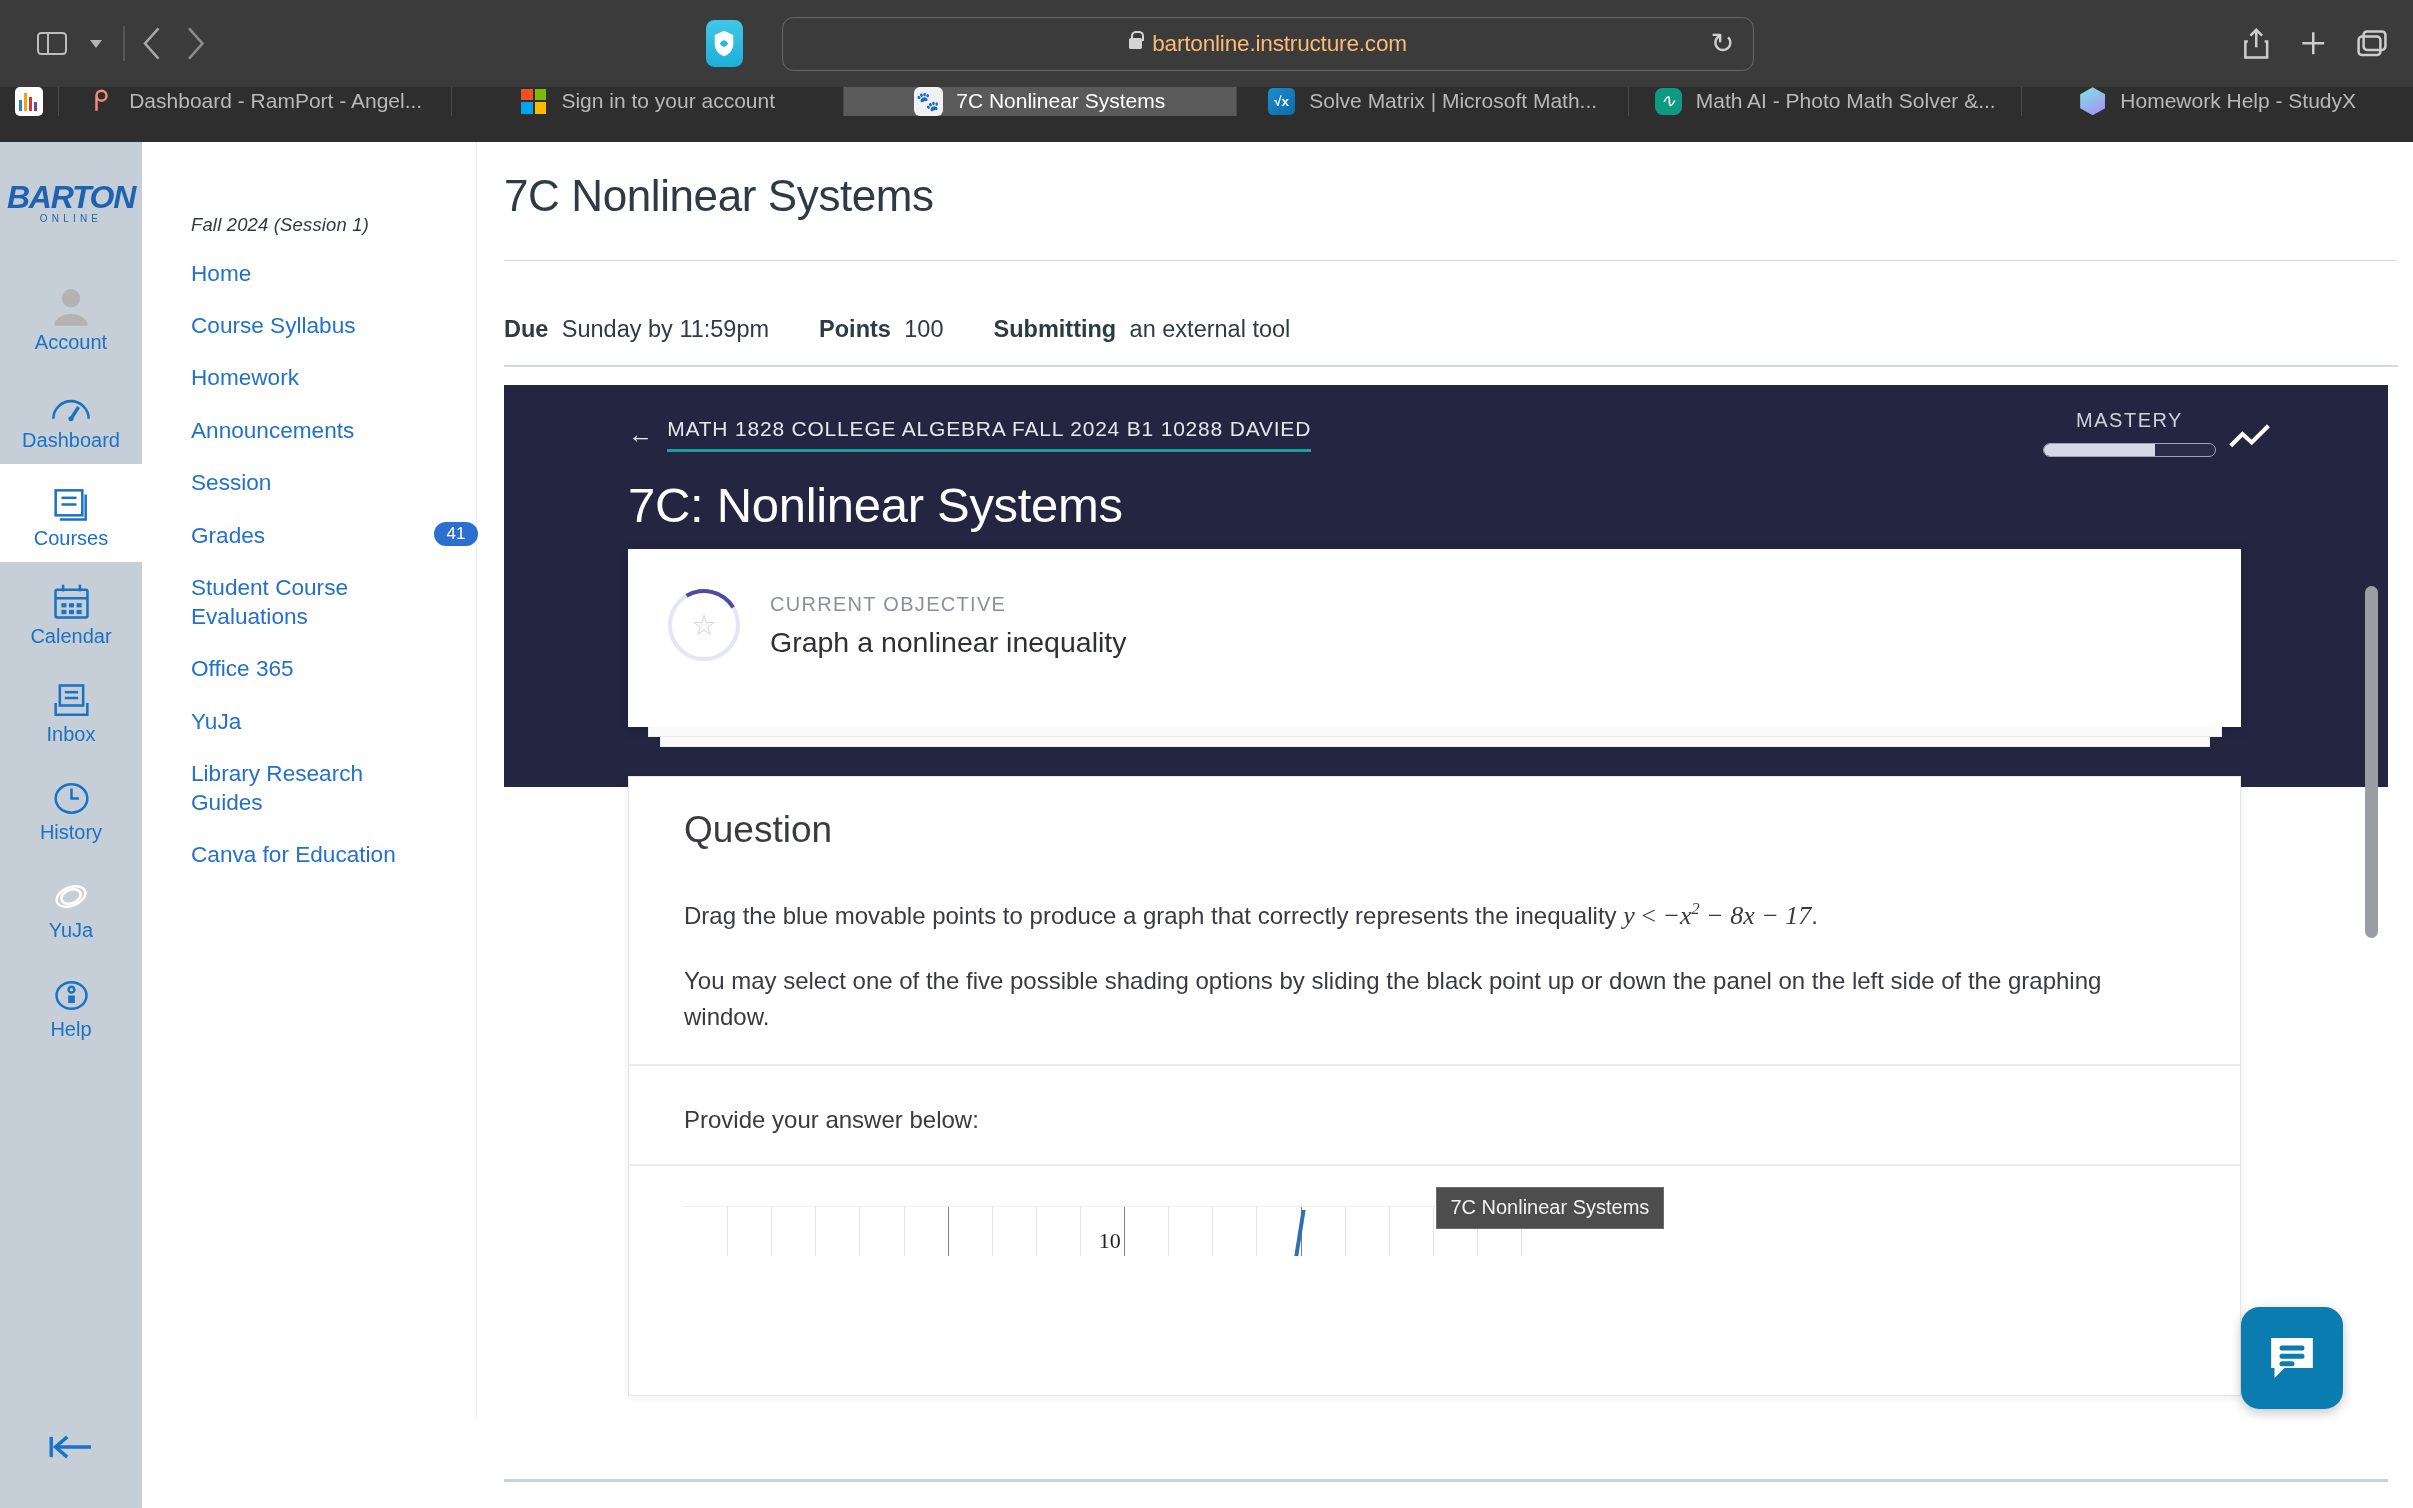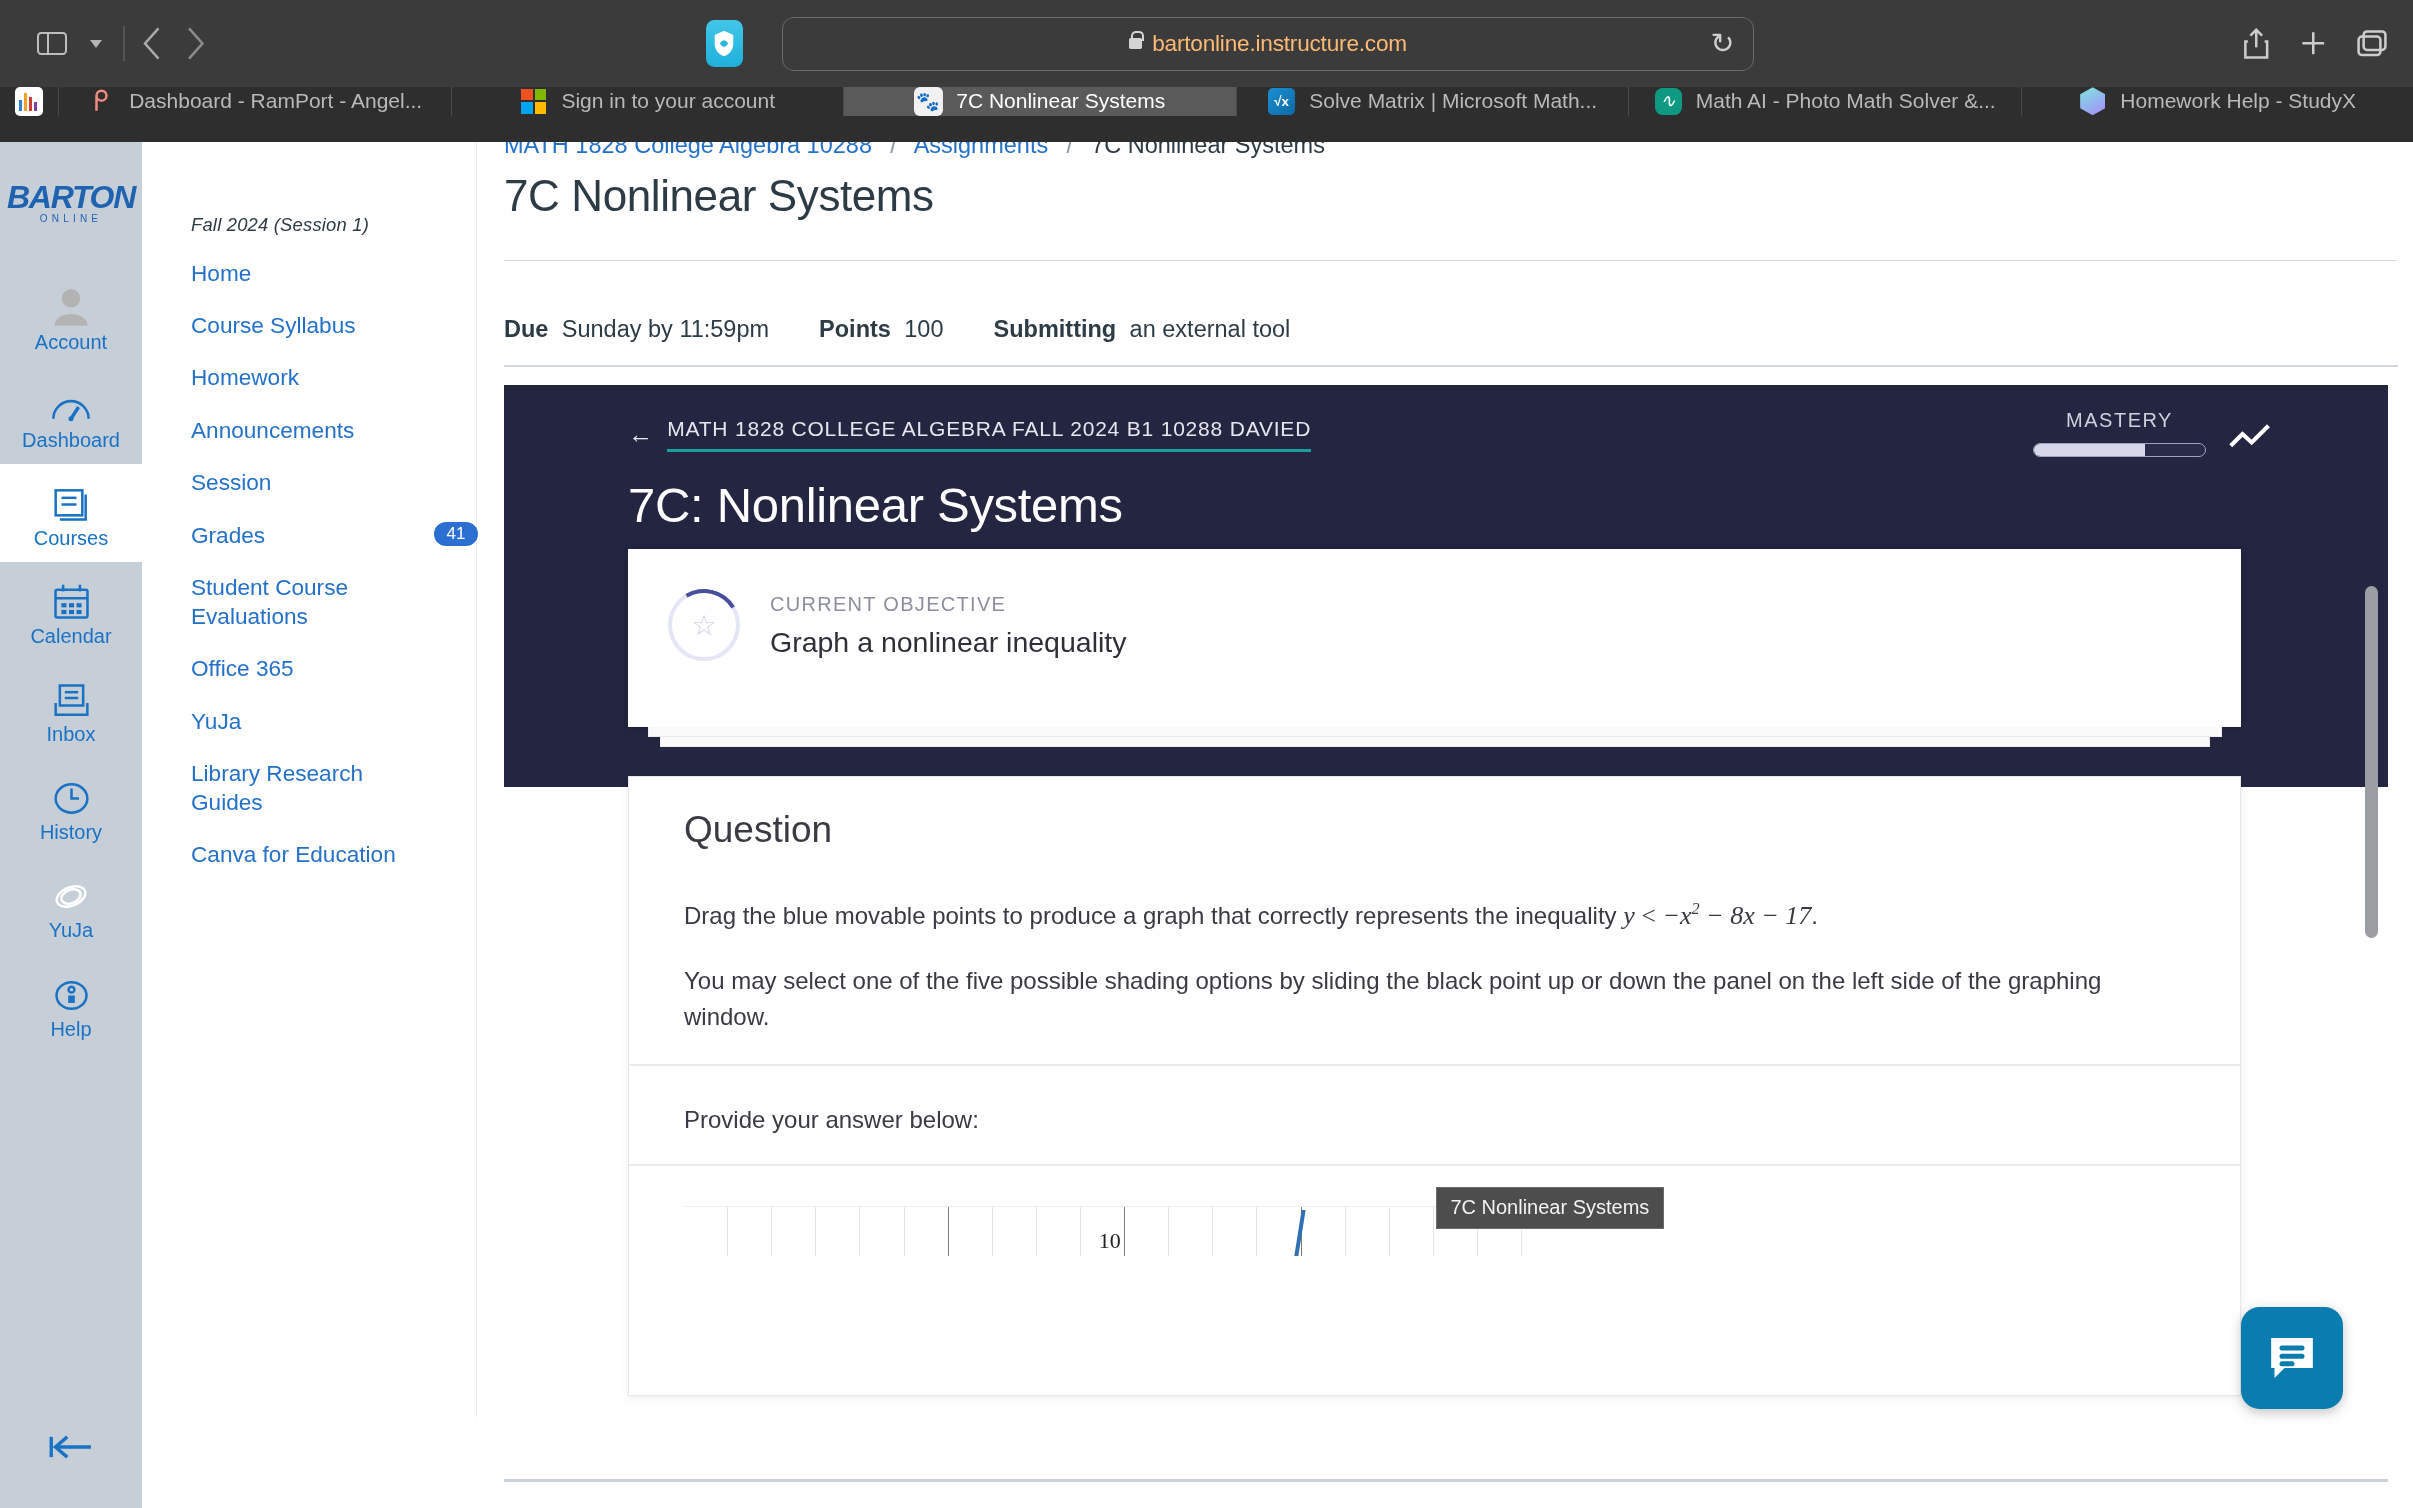--- a/index.html
+++ b/index.html
@@ -215,21 +215,21 @@
   #back-arrow { font-size: 25px; line-height: 1; }
   #back-text { border-bottom: 3.4px solid #1d9e9b; padding-bottom: 7.5px; }
 
   #lti-title {
     position: absolute; top: 92px; left: 124px;
     color: #ffffff; font-size: 49px; font-weight: normal; letter-spacing: -0.3px;
   }
 
   #mastery-block {
     position: absolute; top: 23.5px; right: 116px;
-    display: flex; align-items: flex-start; gap: 22px;
+    display: flex; align-items: flex-start; gap: 12px;
   }
   #mastery-text {
     color: #cfd1dd; font-size: 20px; letter-spacing: 1.5px;
     text-align: center; margin-bottom: 11.7px;
   }
   #mastery-bar {
     width: 173px; height: 13.4px;
     border: 1.7px solid #9fa2bb; border-radius: 7.5px;
     background: #2a2b48; overflow: hidden;
   }
@@ -586,27 +586,20 @@
     </a>
     <a class="cnav-link">Student Course Evaluations</a>
     <a class="cnav-link">Office 365</a>
     <a class="cnav-link">YuJa</a>
     <a class="cnav-link">Library Research Guides</a>
     <a class="cnav-link">Canva for Education</a>
   </div>
 
   <div id="content">
 
-    <div id="breadcrumb">
-      <a>MATH 1828 College Algebra 10288</a>
-      <span class="sep">/</span>
-      <a>Assignments</a>
-      <span class="sep">/</span>
-      <span class="cur">7C Nonlinear Systems</span>
-    </div>
 
     <div id="title-block">
       <h1 id="assignment-title">7C Nonlinear Systems</h1>
       <div class="hr"></div>
     </div>
 
     <div id="meta-row">
       <span class="lbl">Due</span>
       <span class="val">Sunday by 11:59pm</span>
       <span class="lbl">Points</span>

